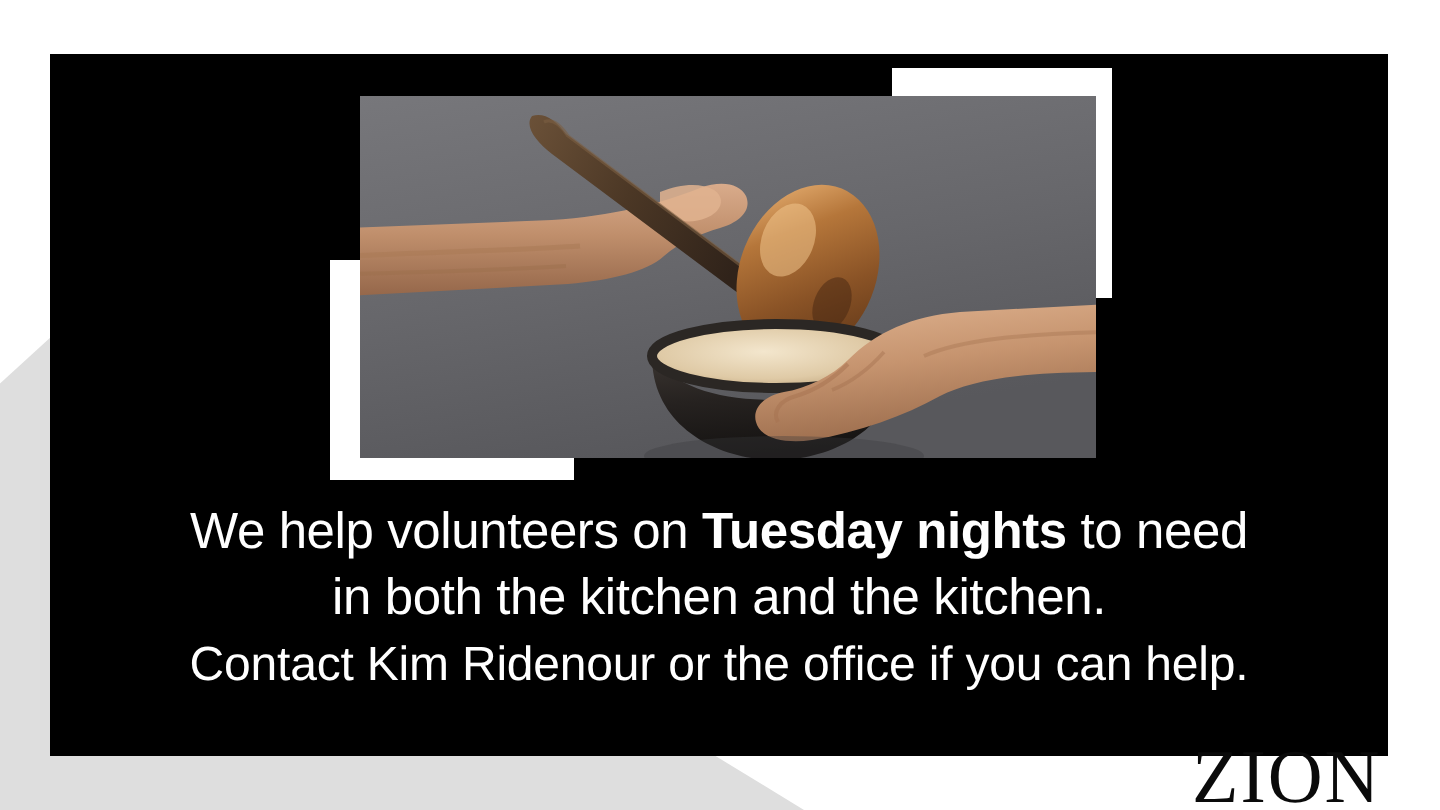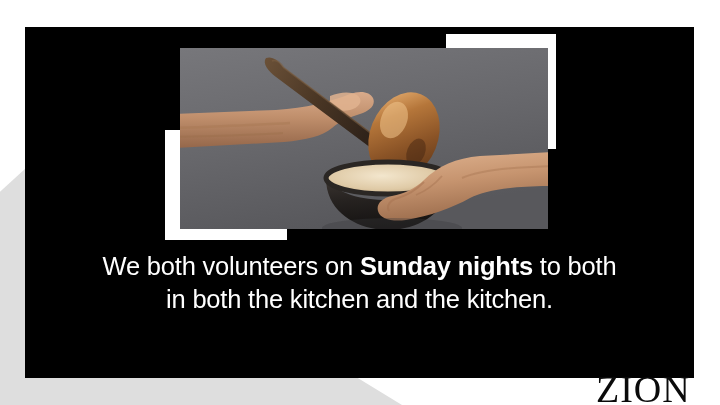--- a/index.html
+++ b/index.html
@@ -211,19 +211,20 @@
       <path d="M 244 134 C 236 142 228 147 218 150
                C 210 152 206 158 209 163" stroke="#a5724f" stroke-width="2" fill="none" opacity="0.5"></path>
       <path d="M 262 128 C 254 137 246 143 236 147" stroke="#a5724f" stroke-width="1.8" fill="none" opacity="0.45"></path>
       <path d="M 374 118 C 330 119 300 122 282 130" stroke="#a5724f" stroke-width="2" fill="none" opacity="0.4"></path>
 
       <ellipse cx="212" cy="180" rx="70" ry="10" fill="#3a3a3d" opacity="0.35"></ellipse>
     </svg>
   </div>
 
   <div id="caption">
-    <span class="caption-line line-big"><span>We both volunteers on </span><span class="bold-emph">Sunday nights</span><span> to both</span></span>
+    <span class="caption-line line-big"><span>We help volunteers on </span><span class="bold-emph">Tuesday nights</span><span> to need</span></span>
     <span class="caption-line line-big">in both the kitchen and the kitchen.</span>
+    <span class="caption-line line-small">Contact Kim Ridenour or the office if you can help.</span>
   </div>
 
   <div id="zion-logo">ZION</div>
 
 </div>
 
 </body></html>

